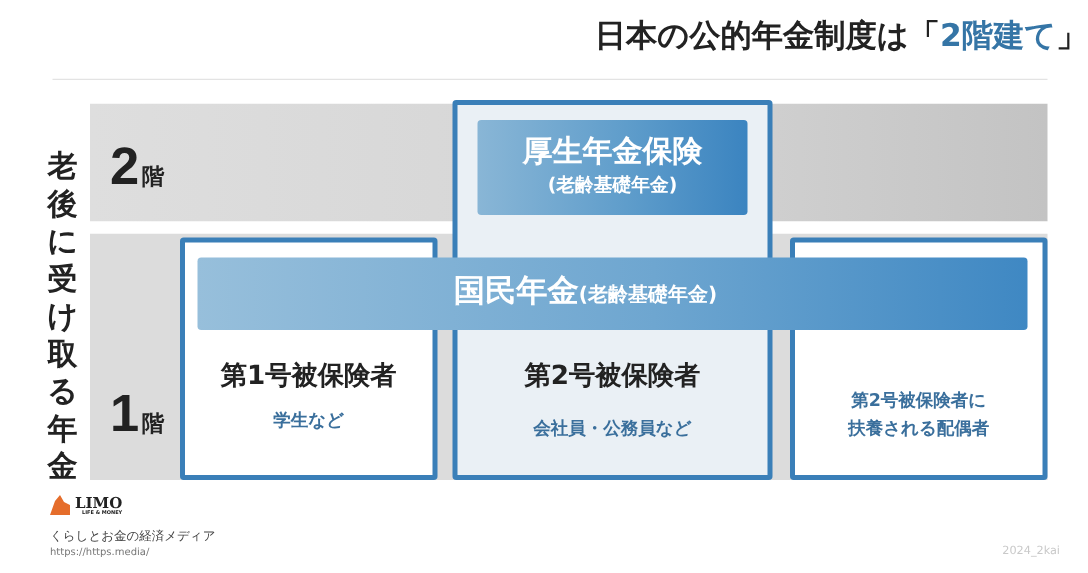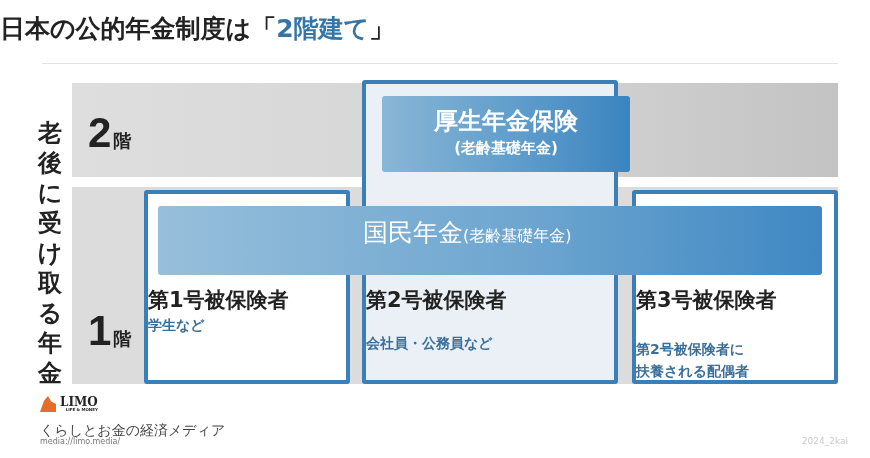--- a/index.html
+++ b/index.html
@@ -1,54 +1,54 @@
 <!DOCTYPE html>
 <html><head>
 <meta charset="utf-8">
 <style>
   * { box-sizing: border-box; margin: 0; padding: 0; }
   body { width: 870px; height: 458px; background: #ffffff; font-family: "DejaVu Sans", "Liberation Sans", sans-serif; position: relative; overflow: hidden; color: #222; }
-  .title { position: absolute; top: 12px; left: 0; width: 870px; text-align: left; font-size: 25px; font-weight: bold; color: #222; letter-spacing: 0px; }
+  .title { position: absolute; top: 12px; left: 0; width: 870px; text-align: right; font-size: 25px; font-weight: bold; color: #222; letter-spacing: 0px; }
   .title .accent { color: #3575a6; }
   .rule { position: absolute; top: 63px; left: 42px; width: 796px; height: 1px; background: #e3e3e3; }
   .side-label { position: absolute; left: 33px; top: 118px; width: 34px; font-size: 24px; font-weight: bold; color: #222; line-height: 30px; text-align: center; }
   .side-label span { display: block; }
   .band2 { position: absolute; left: 72px; top: 83px; width: 766px; height: 94px; background: linear-gradient(90deg, #dedede, #d4d4d4 60%, #c3c3c3); }
   .band1 { position: absolute; left: 72px; top: 187px; width: 766px; height: 197px; background: #dcdcdc; }
   .floor-label { position: absolute; font-weight: bold; color: #222; }
   .floor-label .num { font-size: 42px; line-height: 1; font-family: "Liberation Sans", sans-serif; }
   .floor-label .kai { font-size: 18px; margin-left: 2px; }
   .fl2 { left: 88px; top: 112px; }
   .fl1 { left: 88px; top: 262px; margin-top: 48px; }
   .box { position: absolute; border: 4px solid #3a7fb8; border-radius: 3px; background: #fff; }
   .box1 { left: 144px; top: 190px; width: 206px; height: 194px; }
   .box2 { left: 362px; top: 80px; width: 256px; height: 304px; background: #eaf0f5; }
   .box3 { left: 632px; top: 190px; width: 206px; height: 194px; }
-  .kosei { position: absolute; left: 382px; top: 96px; width: 248px; height: 76px; border-radius: 3px; background: linear-gradient(90deg, #89b6d6, #5f9dcb 55%, #3b84c0); color: #fff; text-align: center; font-weight: bold; }
+  .kosei { position: absolute; left: 382px; top: 96px; width: 216px; height: 76px; border-radius: 3px; background: linear-gradient(90deg, #89b6d6, #5f9dcb 55%, #3b84c0); color: #fff; text-align: center; font-weight: bold; }
   .kosei .main { font-size: 24px; margin-top: 9px; display: block; }
   .kosei .sub { font-size: 15px; display: block; margin-top: 2px; }
-  .kokumin { position: absolute; left: 158px; top: 206px; width: 664px; height: 69px; border-radius: 3px; background: linear-gradient(90deg, #97bfdb, #6ea6d0 55%, #3f88c3); color: #fff; font-weight: normal; }
+  .kokumin { position: absolute; left: 158px; top: 206px; width: 664px; height: 58px; border-radius: 3px; background: linear-gradient(90deg, #97bfdb, #6ea6d0 55%, #3f88c3); color: #fff; font-weight: bold; }
   .kokumin .txt { position: absolute; left: 205px; top: 10px; white-space: nowrap; }
   .kokumin .main { font-size: 25px; }
   .kokumin .sub { font-size: 16px; }
-  .insured { position: absolute; width: 100%; }
+  .insured { position: absolute; text-align: center; width: 100%; }
   .insured .name { font-size: 21px; font-weight: bold; color: #222; display: block; }
   .insured .desc { font-size: 14px; font-weight: bold; color: #3a6f9c; display: block; line-height: 22px; }
   .box1 .insured { top: 92px; }
   .box1 .desc { margin-top: 8px; }
   .box2 .insured { top: 202px; }
   .box2 .desc { margin-top: 18px; }
   .box3 .insured { top: 92px; }
   .box3 .desc { margin-top: 24px; }
   .logo { position: absolute; left: 40px; top: 396px; display: flex; align-items: center; }
   .logo-mark { width: 16px; height: 16px; background: #e56d2b; clip-path: polygon(0 100%, 25% 30%, 50% 0, 70% 35%, 100% 50%, 100% 100%); }
   .logo-text { margin-left: 4px; line-height: 1; text-align: right; }
   .logo-name { font-family: "DejaVu Serif", serif; font-weight: bold; font-size: 12px; color: #222; display: block; }
   .logo-tag { font-size: 4px; font-weight: bold; color: #222; display: block; }
-  .tagline { position: absolute; left: 40px; top: 422px; font-size: 14px; color: #444; }
+  .tagline { position: absolute; left: 40px; top: 422px; font-size: 10px; color: #444; }
   .url { position: absolute; left: 40px; top: 437px; font-size: 8px; color: #777; }
   .code { position: absolute; right: 22px; top: 436px; font-size: 9px; color: #c9c9c9; }
 </style>
 </head>
 <body>
 
 <div class="title">
   <span>日本の公的年金制度は</span><span>「</span><span class="accent">2階建て</span><span>」</span>
 </div>
 <div class="rule"></div>
@@ -71,34 +71,33 @@
 <div class="floor-label fl2">
   <span class="num">2</span><span class="kai">階</span>
 </div>
 <div class="floor-label fl1">
   <span class="num">1</span><span class="kai">階</span>
 </div>
 
 <div class="box box1">
   <div class="insured">
     <span class="name">第1号被保険者</span>
-    <span class="desc" style="margin-top:0">学生など</span>
+    <span class="desc" style="margin-top:12px">学生など</span>
   </div>
 </div>
 
 <div class="box box2">
   <div class="insured">
     <span class="name">第2号被保険者</span>
     <span class="desc">会社員・公務員など</span>
   </div>
 </div>
 
 <div class="box box3">
   <div class="insured">
-    <span class="name">第3号被保険者</span>
     <span class="desc">第2号被保険者に</span>
     <span class="desc" style="margin-top:0">扶養される配偶者</span>
   </div>
 </div>
 
 <div class="kosei">
   <span class="main">厚生年金保険</span>
   <span class="sub">(老齢基礎年金)</span>
 </div>
 
@@ -109,14 +108,14 @@
 </div>
 
 <div class="logo">
   <div class="logo-mark"></div>
   <div class="logo-text">
     <span class="logo-name">LIMO</span>
     <span class="logo-tag">LIFE &amp; MONEY</span>
   </div>
 </div>
 <div class="tagline">くらしとお金の経済メディア</div>
-<div class="url">media://limo.media/</div>
+<div class="url">https://https.media/</div>
 <div class="code">2024_2kai</div>
 
 </body></html>

